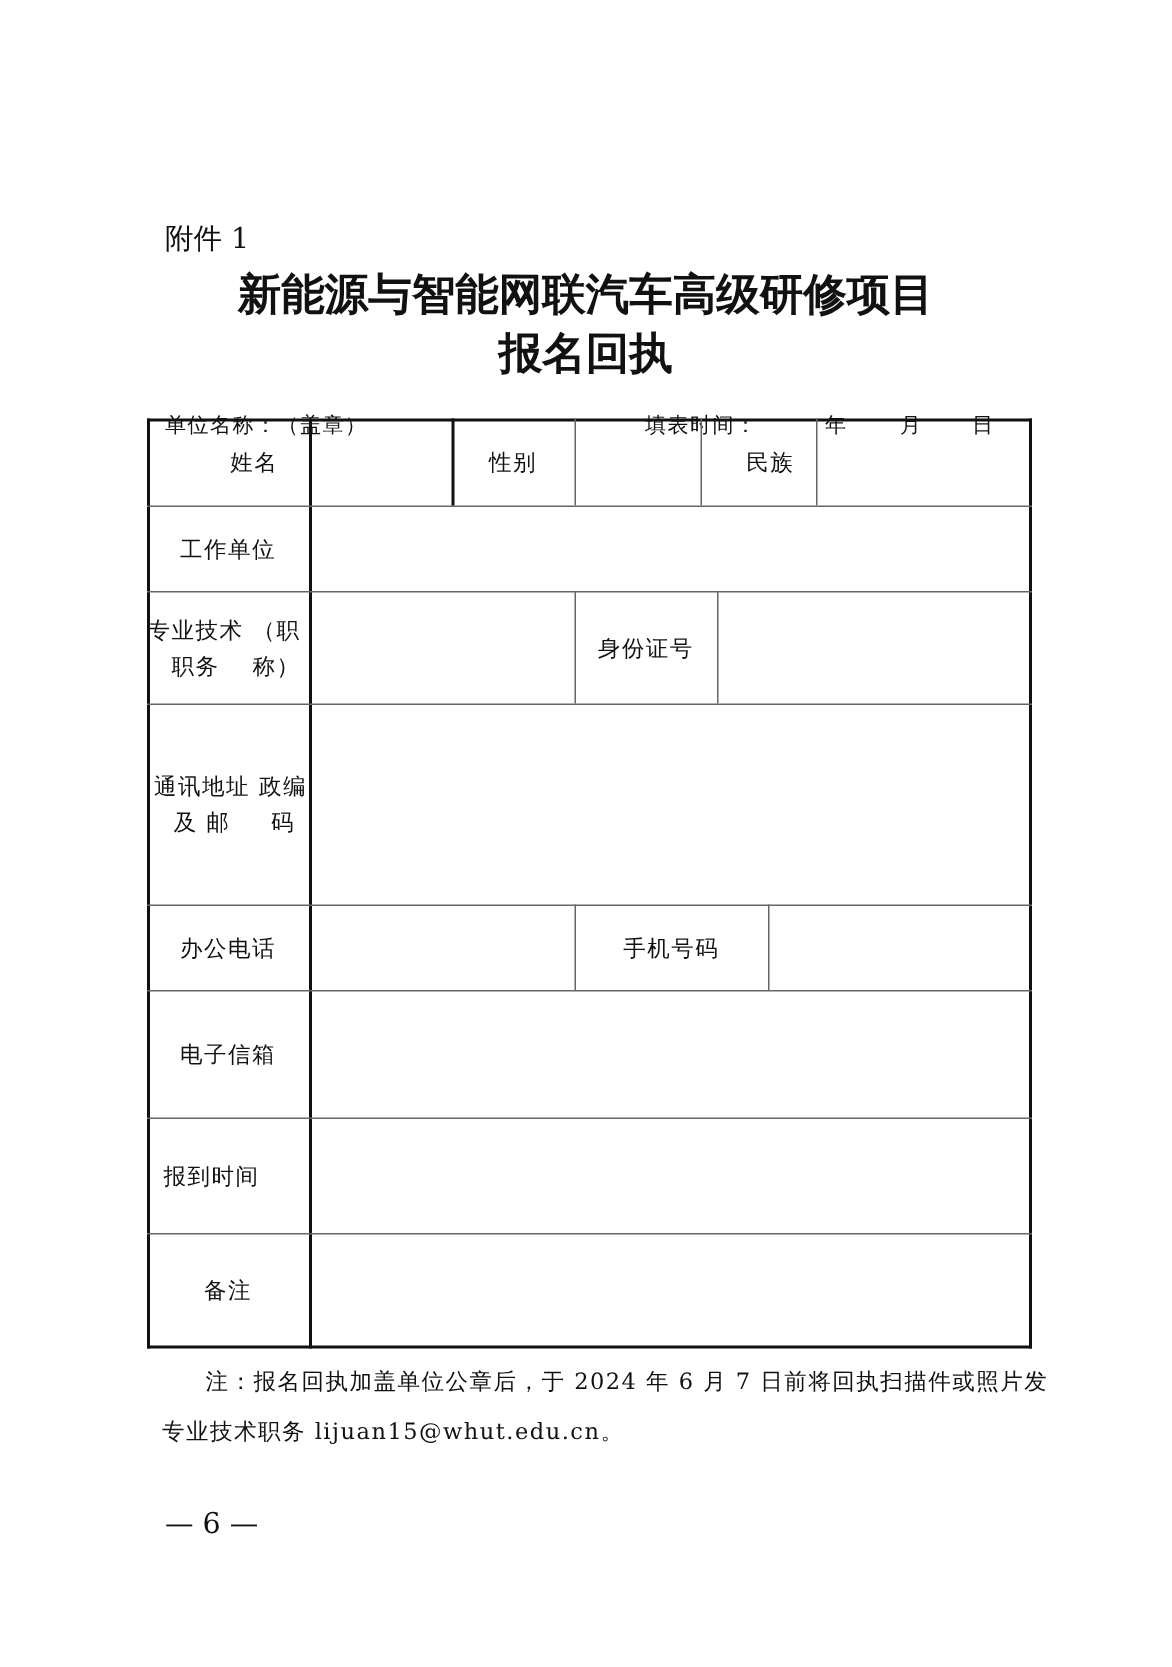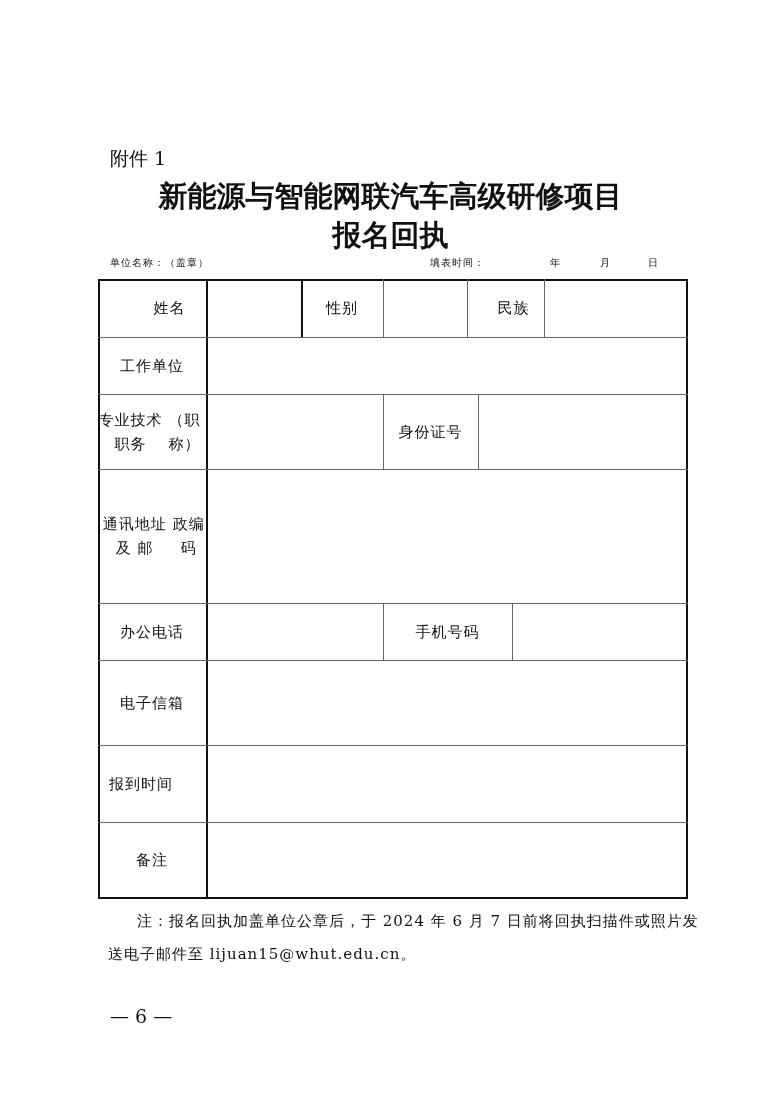--- a/index.html
+++ b/index.html
@@ -3,21 +3,21 @@
 <meta charset="utf-8">
 <style>
   html, body { margin: 0; padding: 0; background: #ffffff; }
   body { width: 781px; height: 1111px; position: relative; overflow: hidden;
          font-family: "DejaVu Serif", "Liberation Serif", serif; color: #111; }
   .abs { position: absolute; }
   .attach { left: 110px; top: 146px; font-size: 19px; }
   .title { left: 0; width: 781px; text-align: center; font-weight: bold; font-size: 29px; letter-spacing: 0px; }
   .title1 { top: 177px; }
   .title2 { top: 216px; }
-  .meta { top: 256px; font-size: 10px; letter-spacing: 1px; }
+  .meta { top: 275px; font-size: 14px; letter-spacing: 1px; }
   .cell { position: absolute; box-sizing: border-box; display: flex; align-items: center; justify-content: center;
           text-align: center; font-size: 15px; letter-spacing: 1px; line-height: 24px; }
   .hl { position: absolute; height: 0; border-top: 1.5px solid #666; }
   .vl { position: absolute; width: 0; border-left: 1.5px solid #666; }
   .vdark { border-left: 2px solid #111; }
   .hdark { border-top: 2px solid #111; }
   .note { font-size: 15px; letter-spacing: 1px; }
   .pagenum { left: 110px; top: 1005px; font-size: 19px; }
 </style>
 </head>
@@ -93,15 +93,15 @@
   <div class="cell" style="left:207px; top:661px; width:479px; height:83px;"></div>
 
   <div class="cell" style="left:98px; top:745px; width:86px; height:77px;">报到时间</div>
   <div class="cell" style="left:207px; top:746px; width:479px; height:75px;"></div>
 
   <div class="cell" style="left:98px; top:822px; width:108px; height:76px;">备注</div>
   <div class="cell" style="left:207px; top:823px; width:479px; height:74px;"></div>
 </div>
 
 <div class="abs note" style="left:137px; top:912px;">注：报名回执加盖单位公章后，于 2024 年 6 月 7 日前将回执扫描件或照片发</div>
-<div class="abs note" style="left:108px; top:945px;">送电子邮件至 lijuan15@whut.edu.cn。</div>
+<div class="abs note" style="left:108px; top:945px;">专业技术职务 lijuan15@whut.edu.cn。</div>
 
 <div class="abs pagenum">— 6 —</div>
 
 </body></html>

